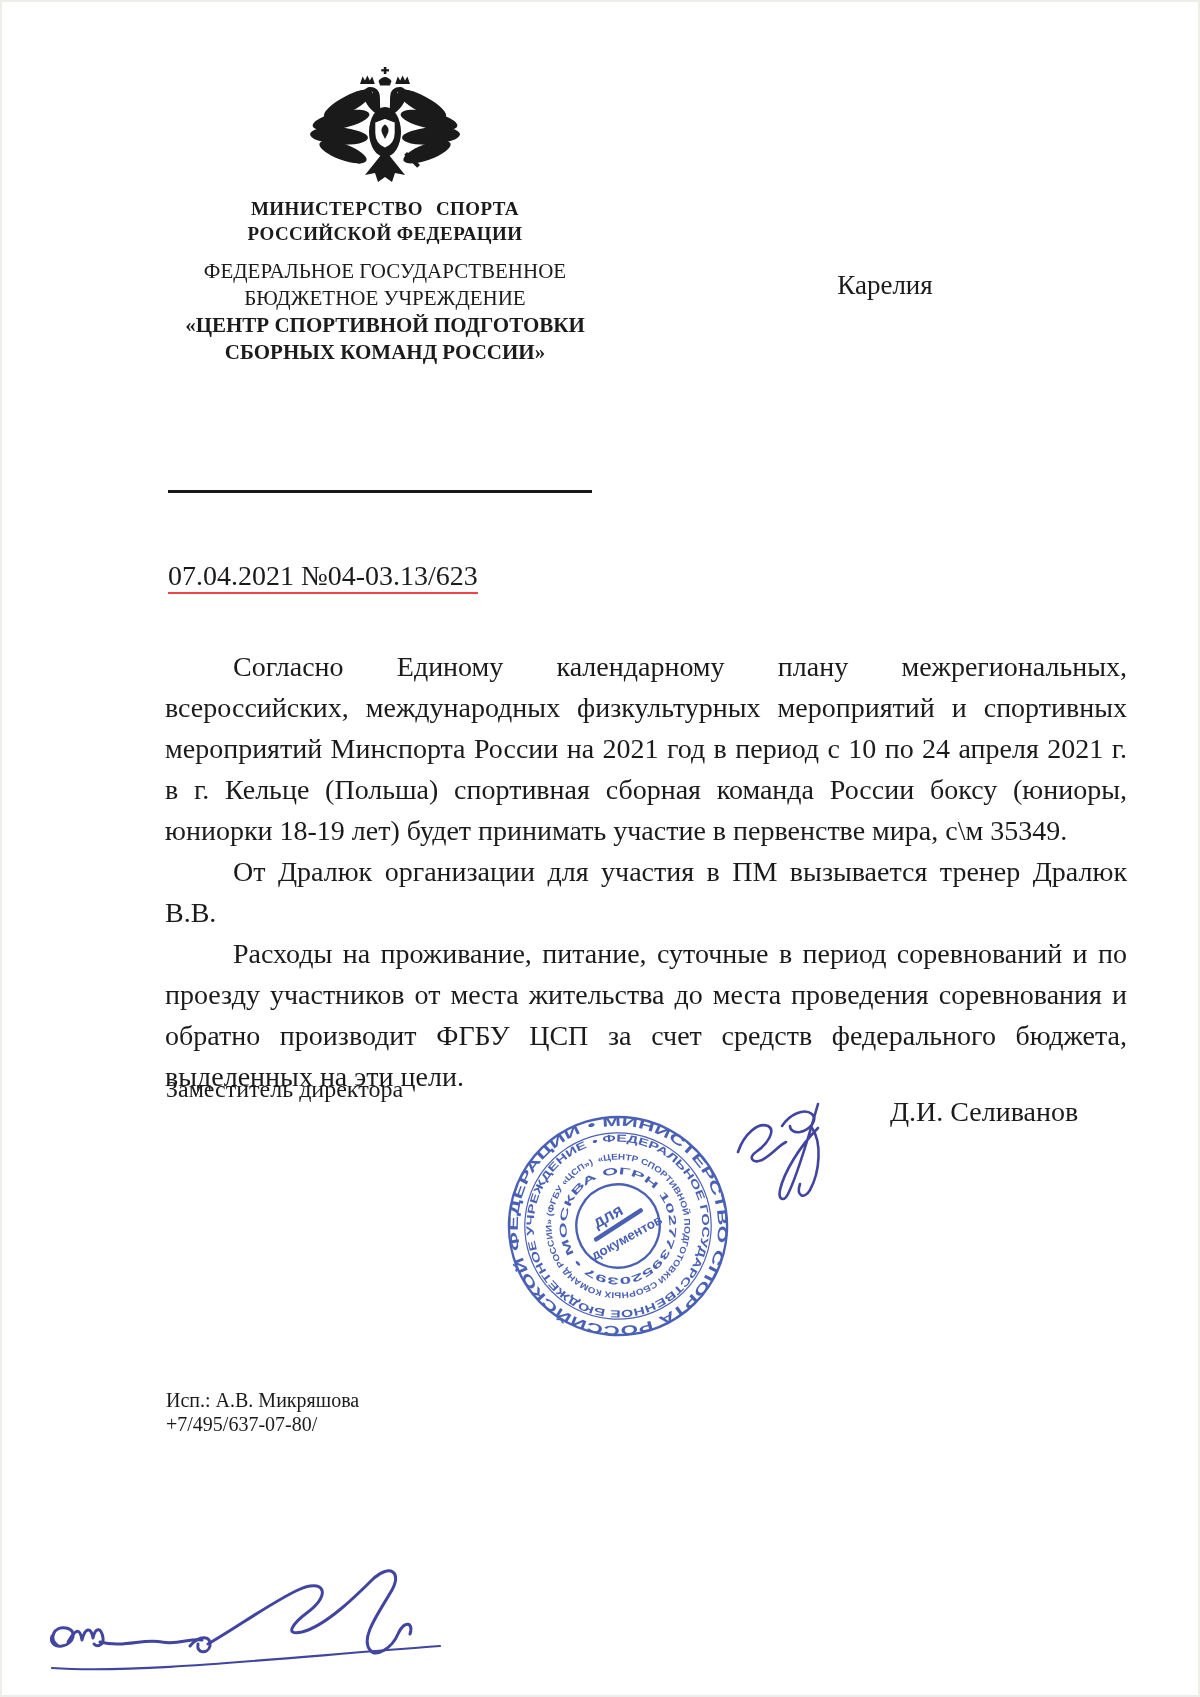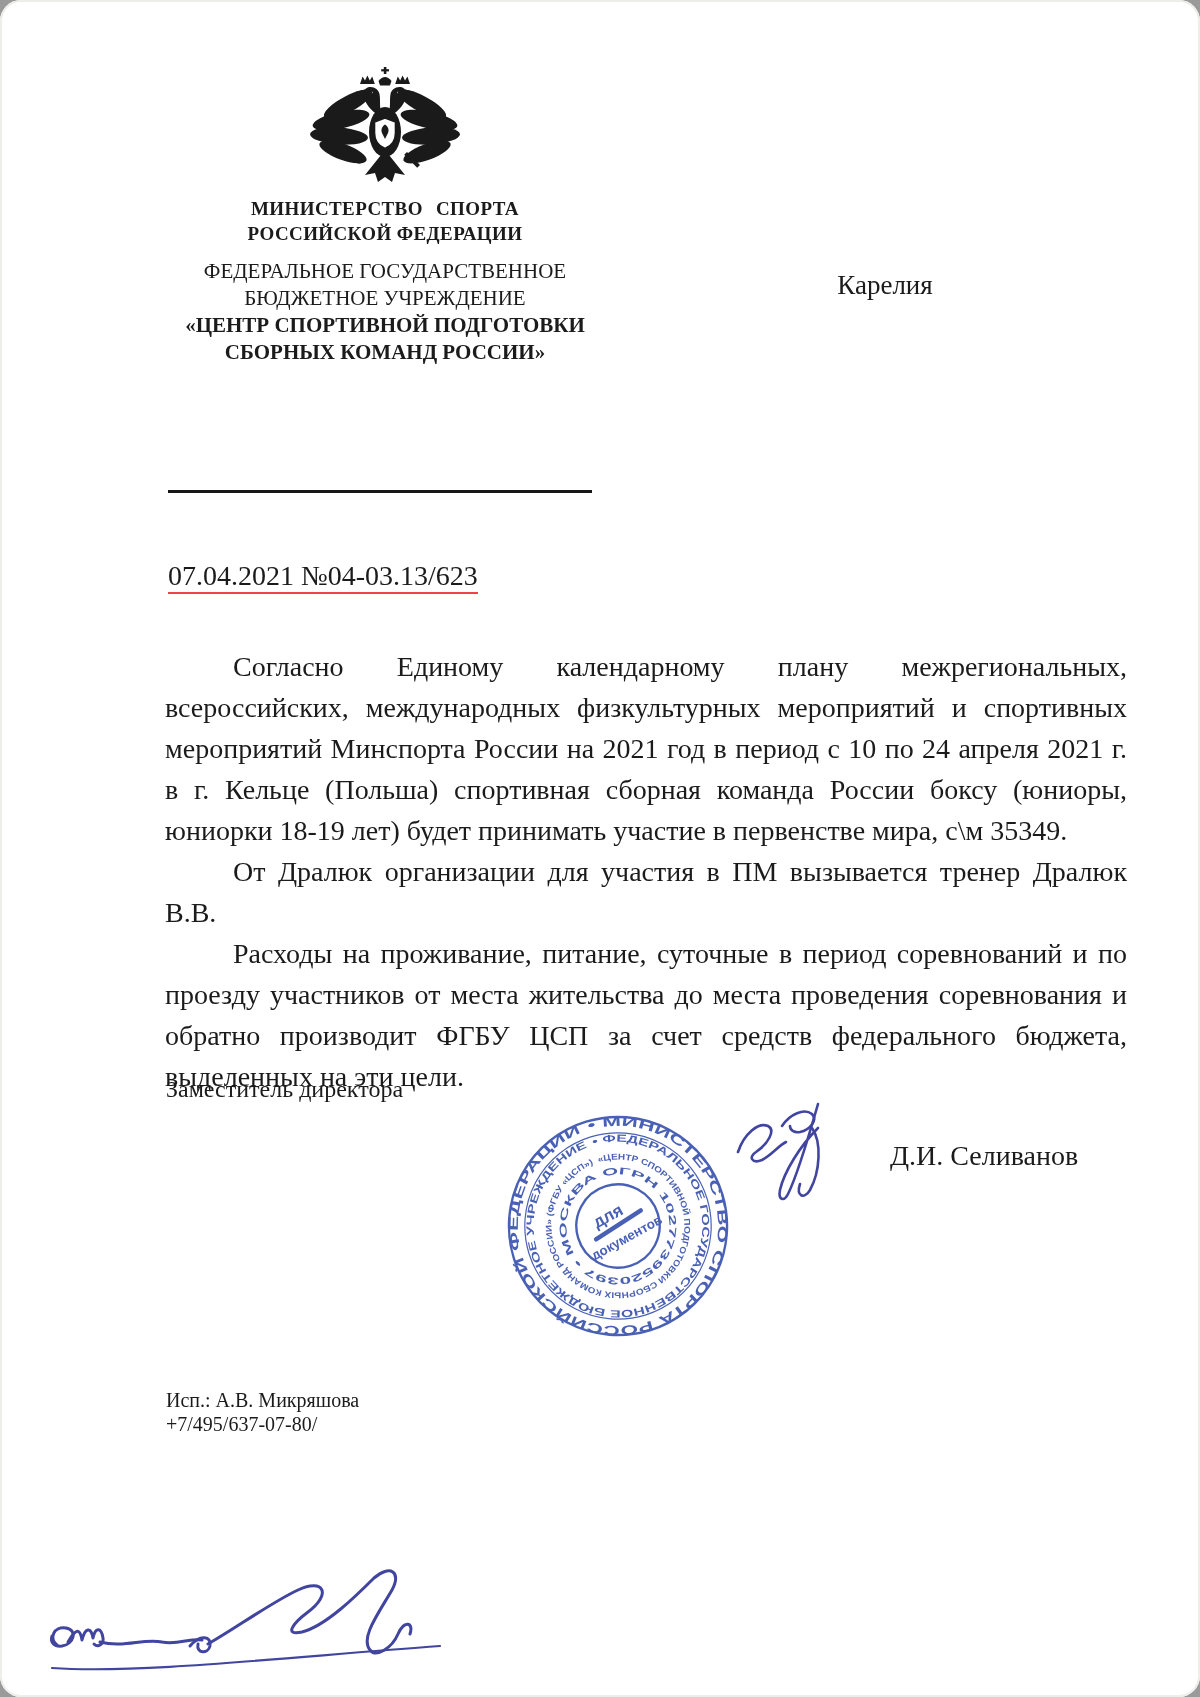--- a/index.html
+++ b/index.html
@@ -1,41 +1,40 @@
 <!DOCTYPE html>
 <html><head>
 <meta charset="utf-8">
 <style>
   html,body{margin:0;padding:0;background:#9a9a9a;}
   #page{
     position:relative;width:1200px;height:1697px;background:#fff;
     margin:0 auto;overflow:hidden;
     font-family:"Liberation Serif","DejaVu Serif",serif;color:#1b1b1b;
     box-shadow:inset 0 0 0 2px #ededea;
-    border-radius:21px;
   }
   
   .lh{position:absolute;left:150px;top:64px;width:470px;text-align:center;}
   .eagle{width:150px;height:126px;display:inline-block;}
   .min-line1{font-weight:bold;font-size:19px;line-height:25px;letter-spacing:.4px;word-spacing:8px;margin-top:2px;}
   .min-line2{font-weight:bold;font-size:19px;line-height:25px;letter-spacing:.4px;}
   .org{margin-top:12px;font-size:21px;line-height:27px;}
   .org .b{font-weight:bold;}
   .addr{margin-top:16px;font-size:19.5px;line-height:22.5px;}
   .rule{position:absolute;left:168px;top:490px;width:424px;height:3px;background:#171717;}
   
   .recipient{position:absolute;left:650px;top:268px;width:470px;text-align:center;font-size:27px;line-height:34px;}
   
   .refnum{position:absolute;left:168px;top:560px;font-size:28px;padding-bottom:0;border-bottom:2px solid #ef4444;}
   
   .body{position:absolute;left:165px;top:629px;width:962px;font-size:28px;line-height:41px;text-align:justify;margin-top:17px;}
   .body p{margin:0;text-indent:68px;}
   
   .sig-title{position:absolute;left:166px;top:1076px;font-size:24px;}
-  .sig-name{position:absolute;left:890px;top:1140px;font-size:28px;}
+  .sig-name{position:absolute;left:890px;top:1096px;font-size:28px;}
   
   .stamp{position:absolute;left:503px;top:1111px;width:230px;height:230px;opacity:.93;}
   .stamp-sig{position:absolute;left:726px;top:1096px;width:140px;height:152px;}
   .exec{position:absolute;left:166px;top:1388px;font-size:20px;line-height:24px;}
   .bottom-sig{position:absolute;left:38px;top:1548px;width:432px;height:148px;}
 </style>
 </head>
 <body>
 
 <div id="page">

